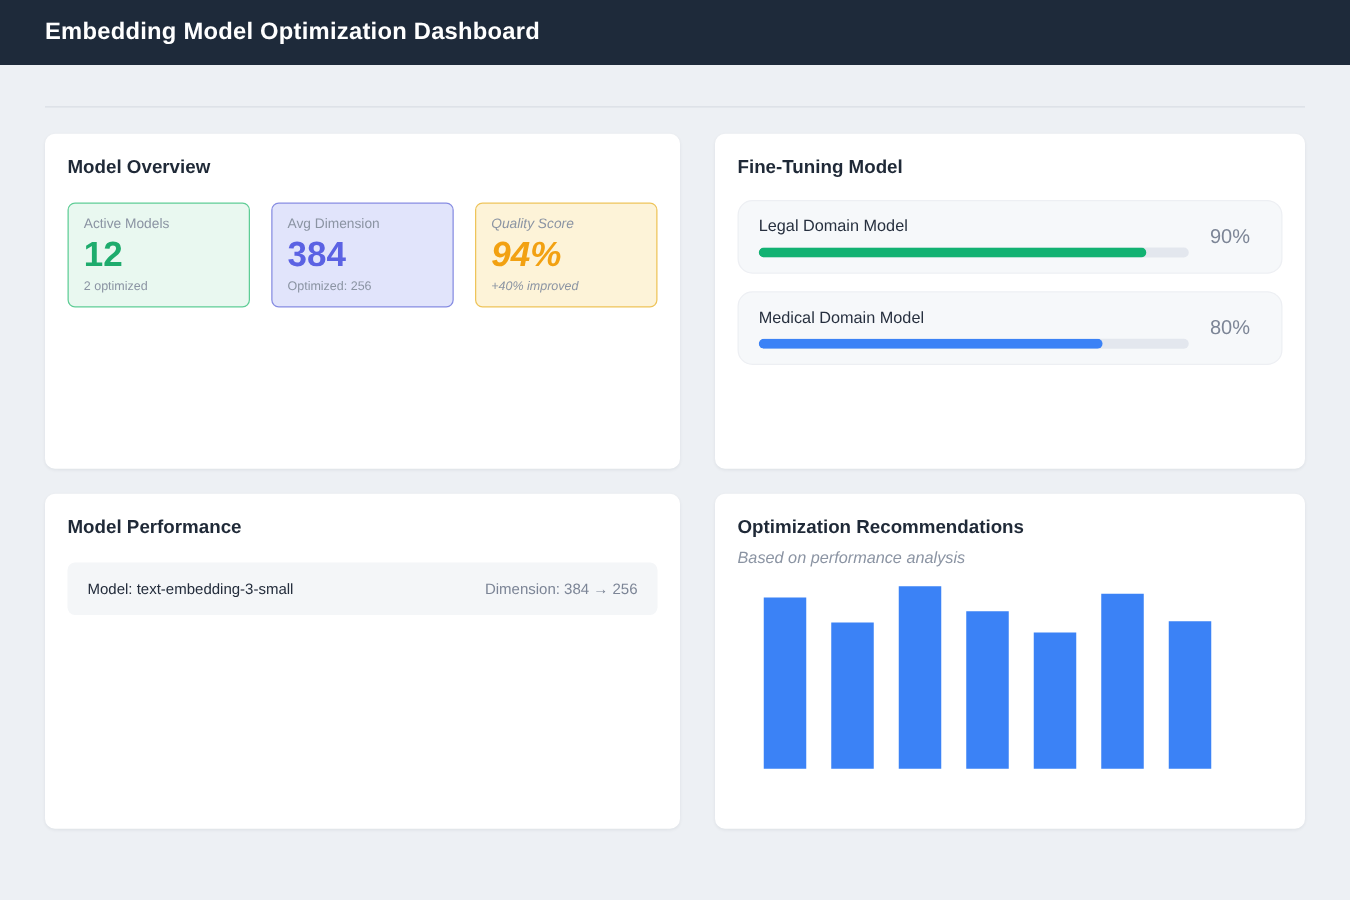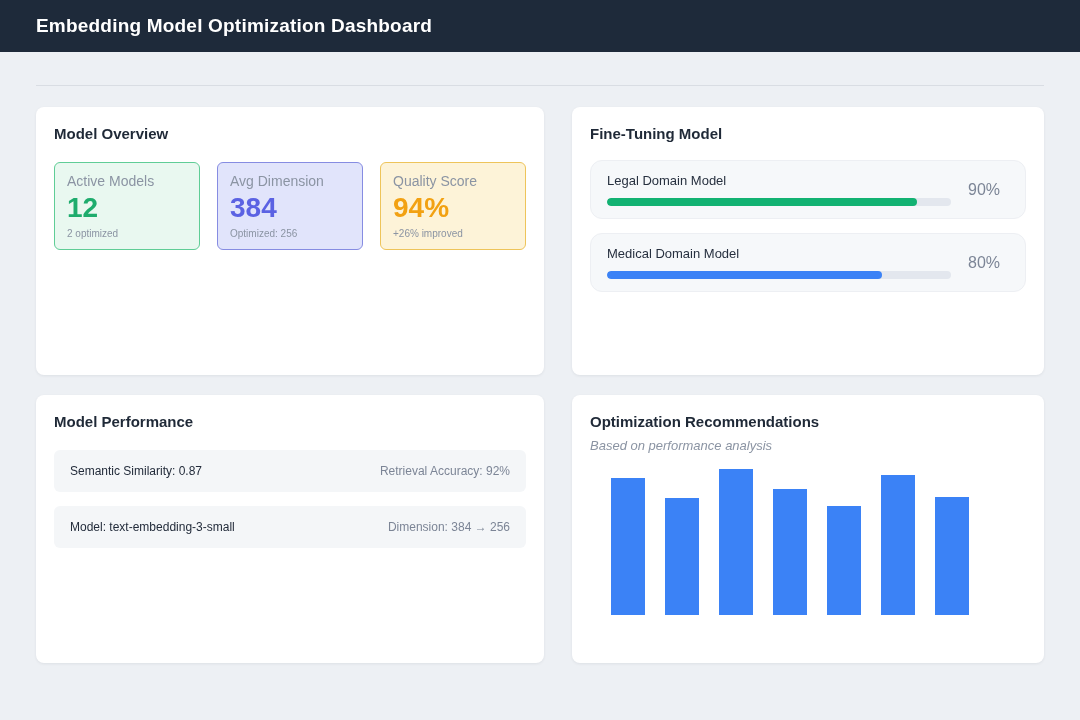--- a/index.html
+++ b/index.html
@@ -12,28 +12,28 @@
   .content { padding:0 36px; }
   .divider { border-top:1px solid #d9dde3; margin-top:33px; }
 
   .grid { margin-top:21px; display:grid; grid-template-columns:1fr 1fr; column-gap:28px; row-gap:20px; }
   .card { background:#ffffff; border-radius:8px; padding:18px; height:268px; box-shadow:0 1px 3px rgba(16,24,40,0.07); }
   .card h2 { font-size:15px; font-weight:bold; color:#1f2937; }
 
   
   .stats { display:flex; gap:17px; margin-top:20px; }
   .stat { width:146px; border-radius:6px; border:1px solid; padding:10px 12px; }
-  .stat-label { font-size:14px; color:#8b94a3; }
+  .stat-label { font-size:11px; color:#8b94a3; }
   .stat-value { font-size:28px; font-weight:bold; margin:3px 0 4px; }
   .stat-sub { font-size:10px; color:#8b94a3; }
   .stat.green  { background:#e9f8f0; border-color:#5fcd96; }
   .stat.green  .stat-value { color:#1eac6d; }
   .stat.purple { background:#e1e4fb; border-color:#868ce2; }
   .stat.purple .stat-value { color:#5b62e3; }
-  .stat.yellow { background:#fdf3d8; border-color:#eec45a; }
+  .stat.yellow { background:#fdf3d8; border-color:#eec45a;font-style:italic; }
   .stat.yellow .stat-value { color:#f2a112; }
 
   
   .ft-row { background:#f6f8fa; border:1px solid #edeff3; border-radius:12px; padding:12px 16px; display:flex; align-items:center; margin-top:14px; }
   .ft-row:first-of-type { margin-top:18px; }
   .ft-left { flex:1; }
   .ft-name { font-size:13px; color:#27303f; }
   .ft-track { height:8px; background:#e3e7ee; border-radius:4px; margin-top:10px; overflow:hidden; }
   .ft-fill { height:100%; border-radius:4px; }
   .ft-pct { width:50px; text-align:center; font-size:16px; color:#7c8596; margin-left:8px; }
@@ -70,21 +70,21 @@
           <div class="stat-sub">2 optimized</div>
         </div>
         <div class="stat purple">
           <div class="stat-label">Avg Dimension</div>
           <div class="stat-value">384</div>
           <div class="stat-sub">Optimized: 256</div>
         </div>
         <div class="stat yellow">
           <div class="stat-label">Quality Score</div>
           <div class="stat-value">94%</div>
-          <div class="stat-sub">+26% improved</div>
+          <div class="stat-sub">+40% improved</div>
         </div>
       </div>
     </div>
 
     <div class="card">
       <h2>Fine-Tuning Model</h2>
       <div class="ft-row">
         <div class="ft-left">
           <div class="ft-name">Legal Domain Model</div>
           <div class="ft-track">
@@ -100,24 +100,20 @@
             <div class="ft-fill" style="width: 80%; background: rgb(59, 130, 246);"></div>
           </div>
         </div>
         <div class="ft-pct">80%</div>
       </div>
     </div>
 
     <div class="card">
       <h2>Model Performance</h2>
       <div class="perf-row">
-        <span class="perf-left">Semantic Similarity: 0.87</span>
-        <span class="perf-right">Retrieval Accuracy: 92%</span>
-      </div>
-      <div class="perf-row">
         <span class="perf-left">Model: text-embedding-3-small</span>
         <span class="perf-right">Dimension: 384 → 256</span>
       </div>
     </div>
 
     <div class="card">
       <h2>Optimization Recommendations</h2>
       <div class="rec-subtitle">Based on performance analysis</div>
       <div class="chart">
           <div class="bar" style="height: 94%; background: rgb(59, 130, 246);"></div>

